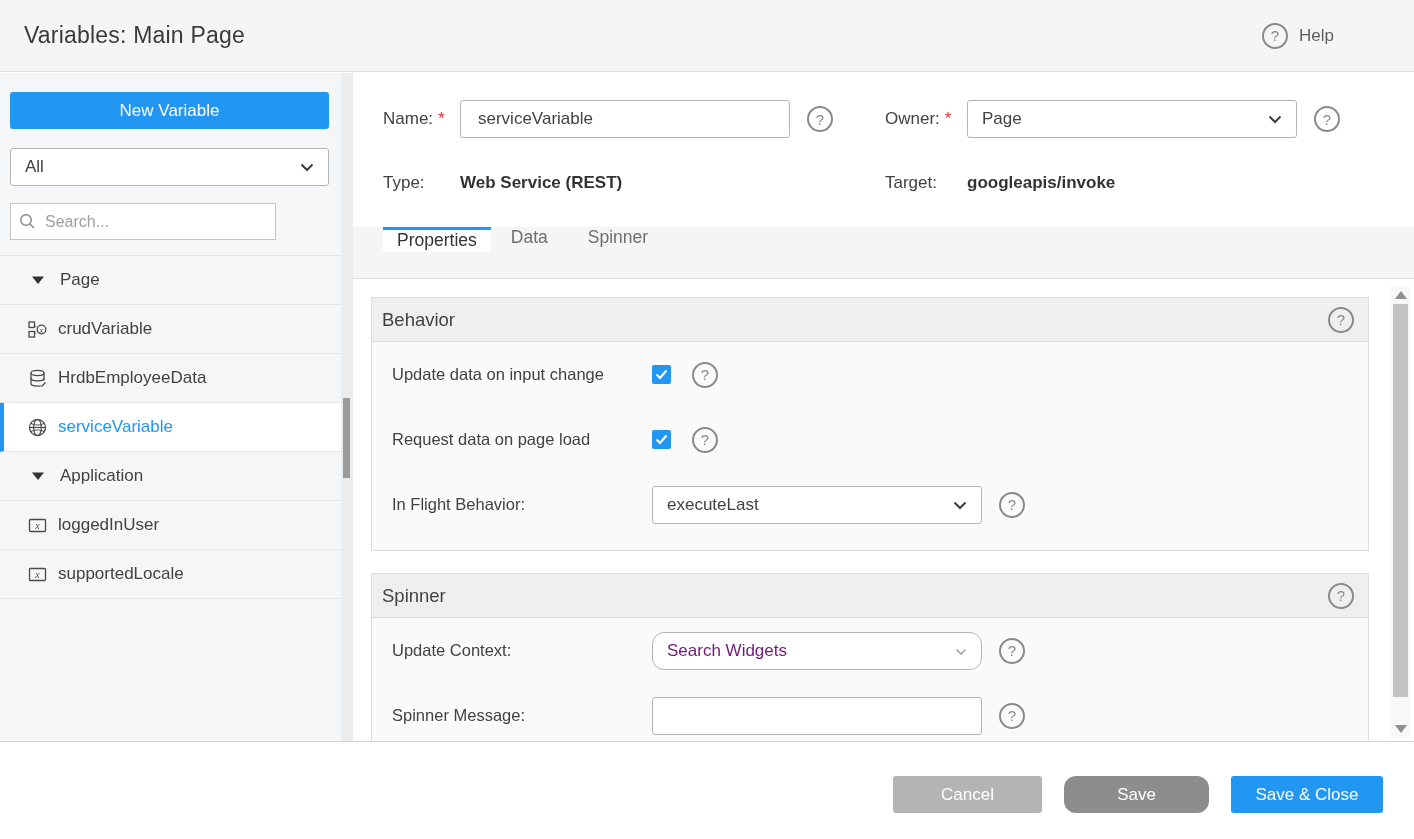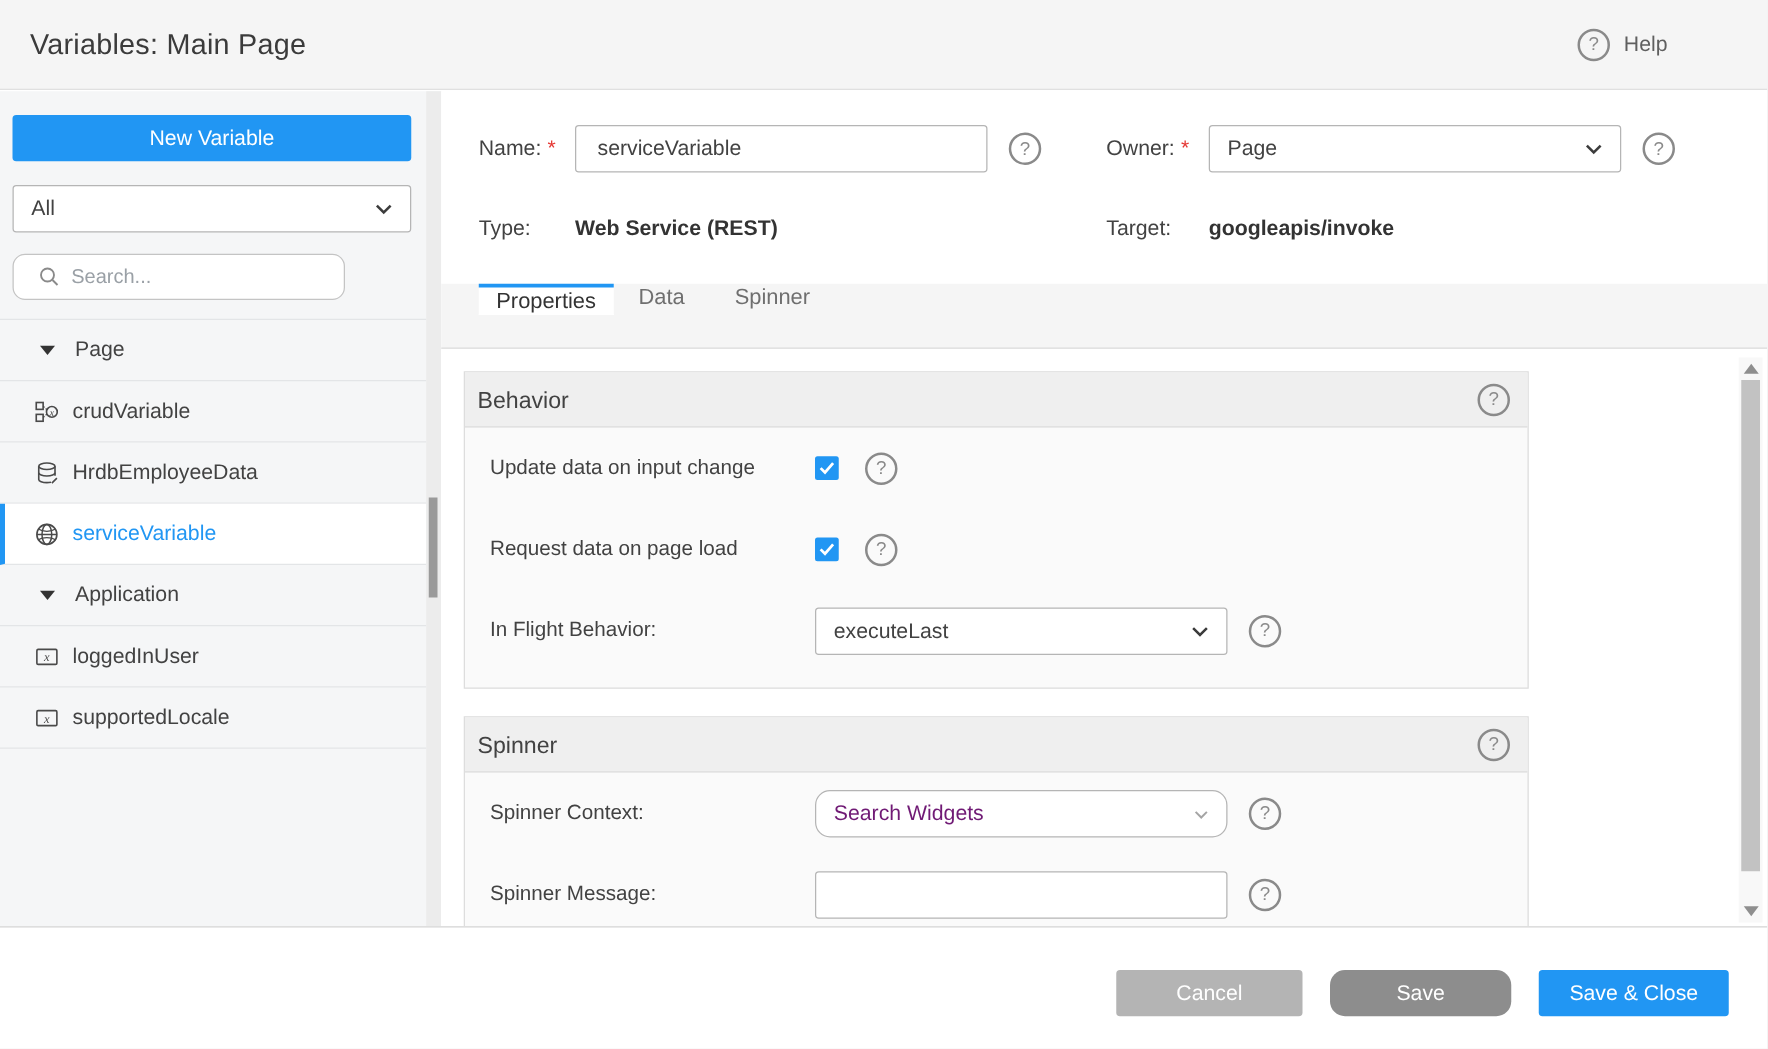--- a/index.html
+++ b/index.html
@@ -36,22 +36,22 @@
     cursor:pointer; font-family:inherit;
   }
   .filter-select {
     position:absolute; left:10px; top:75px; width:319px; height:38px;
     background:#fff; border:1px solid #b5b5b5; border-radius:3px;
     display:flex; align-items:center; padding:0 14px; font-size:17px; cursor:pointer;
   }
   .filter-select .chev { margin-left:auto; }
   .search-box {
     position:absolute; left:10px; top:130px; width:266px; height:37px;
-    background:#fff; border:1px solid #c4c4c4; border-radius:10px;
-    display:flex; align-items:center; padding:0 20px; gap:9px;
+    background:#fff; border:1px solid #c4c4c4; border-radius:0;
+    display:flex; align-items:center; padding:0 8px; gap:9px;
   }
   .search-box input {
     border:none; outline:none; flex:1; font-size:16px; font-family:inherit; color:#424242;
     background:transparent;
   }
   .search-box input::placeholder { color:#9aa0a6; }
   .var-list { position:absolute; left:0; top:182px; right:12px; list-style:none; border-top:1px solid #e3e5e7; }
   .var-list li {
     height:49px; border-bottom:1px solid #e3e5e7; display:flex; align-items:center;
     padding-left:28px; font-size:17px; color:#424242; cursor:pointer;
@@ -96,21 +96,21 @@
   }
   .tab {
     display:flex; align-items:center; padding:0 20px; font-size:17.5px; color:#6f6f6f; cursor:pointer;
   }
   .tab.active {
     background:#fff; color:#333; border-top:3px solid #2196f3;
     padding:0 14px; margin-bottom:-1px; border-bottom:1px solid #fff;
   }
   
   .tab-content { position:absolute; left:0; right:24px; top:207px; bottom:0; overflow:hidden; background:#fff; }
-  .section { margin-left:18px; width:852px; border:1px solid #ddd; background:#fafafa; padding-bottom:13px; }
+  .section { margin-left:18px; width:998px; border:1px solid #ddd; background:#fafafa; padding-bottom:13px; }
   .section.first { margin-top:17px; }
   .section.second { margin-top:22px; }
   .section-hd {
     height:44px; background:#efefef; border-bottom:1px solid #ddd;
     display:flex; align-items:center; padding:0 14px 0 10px;
   }
   .section-hd .ttl { font-size:18.5px; color:#424242; }
   .section-hd .qmark { margin-left:auto; }
   .srow { height:65px; display:flex; align-items:center; padding-left:20px; }
   .srow .rlabel { width:260px; font-size:16.5px; color:#424242; }
@@ -341,21 +341,21 @@
           <span class="qmark q-after">?</span>
         </div>
       </div>
 
       <div class="section second">
         <div class="section-hd">
           <span class="ttl">Spinner</span>
           <span class="qmark">?</span>
         </div>
         <div class="srow">
-          <span class="rlabel">Spinner Context:</span>
+          <span class="rlabel">Update Context:</span>
           <div class="sel-box ghost">
             <span>Search Widgets</span>
             <span class="chev">
               <svg width="12" height="8" viewBox="0 0 12 8">
                   <polyline points="1.5,1.5 6,6 10.5,1.5" fill="none" stroke="#a5a5a5" stroke-width="1.6"></polyline>
                 </svg>
             </span>
           </div>
           <span class="qmark q-after">?</span>
         </div>

